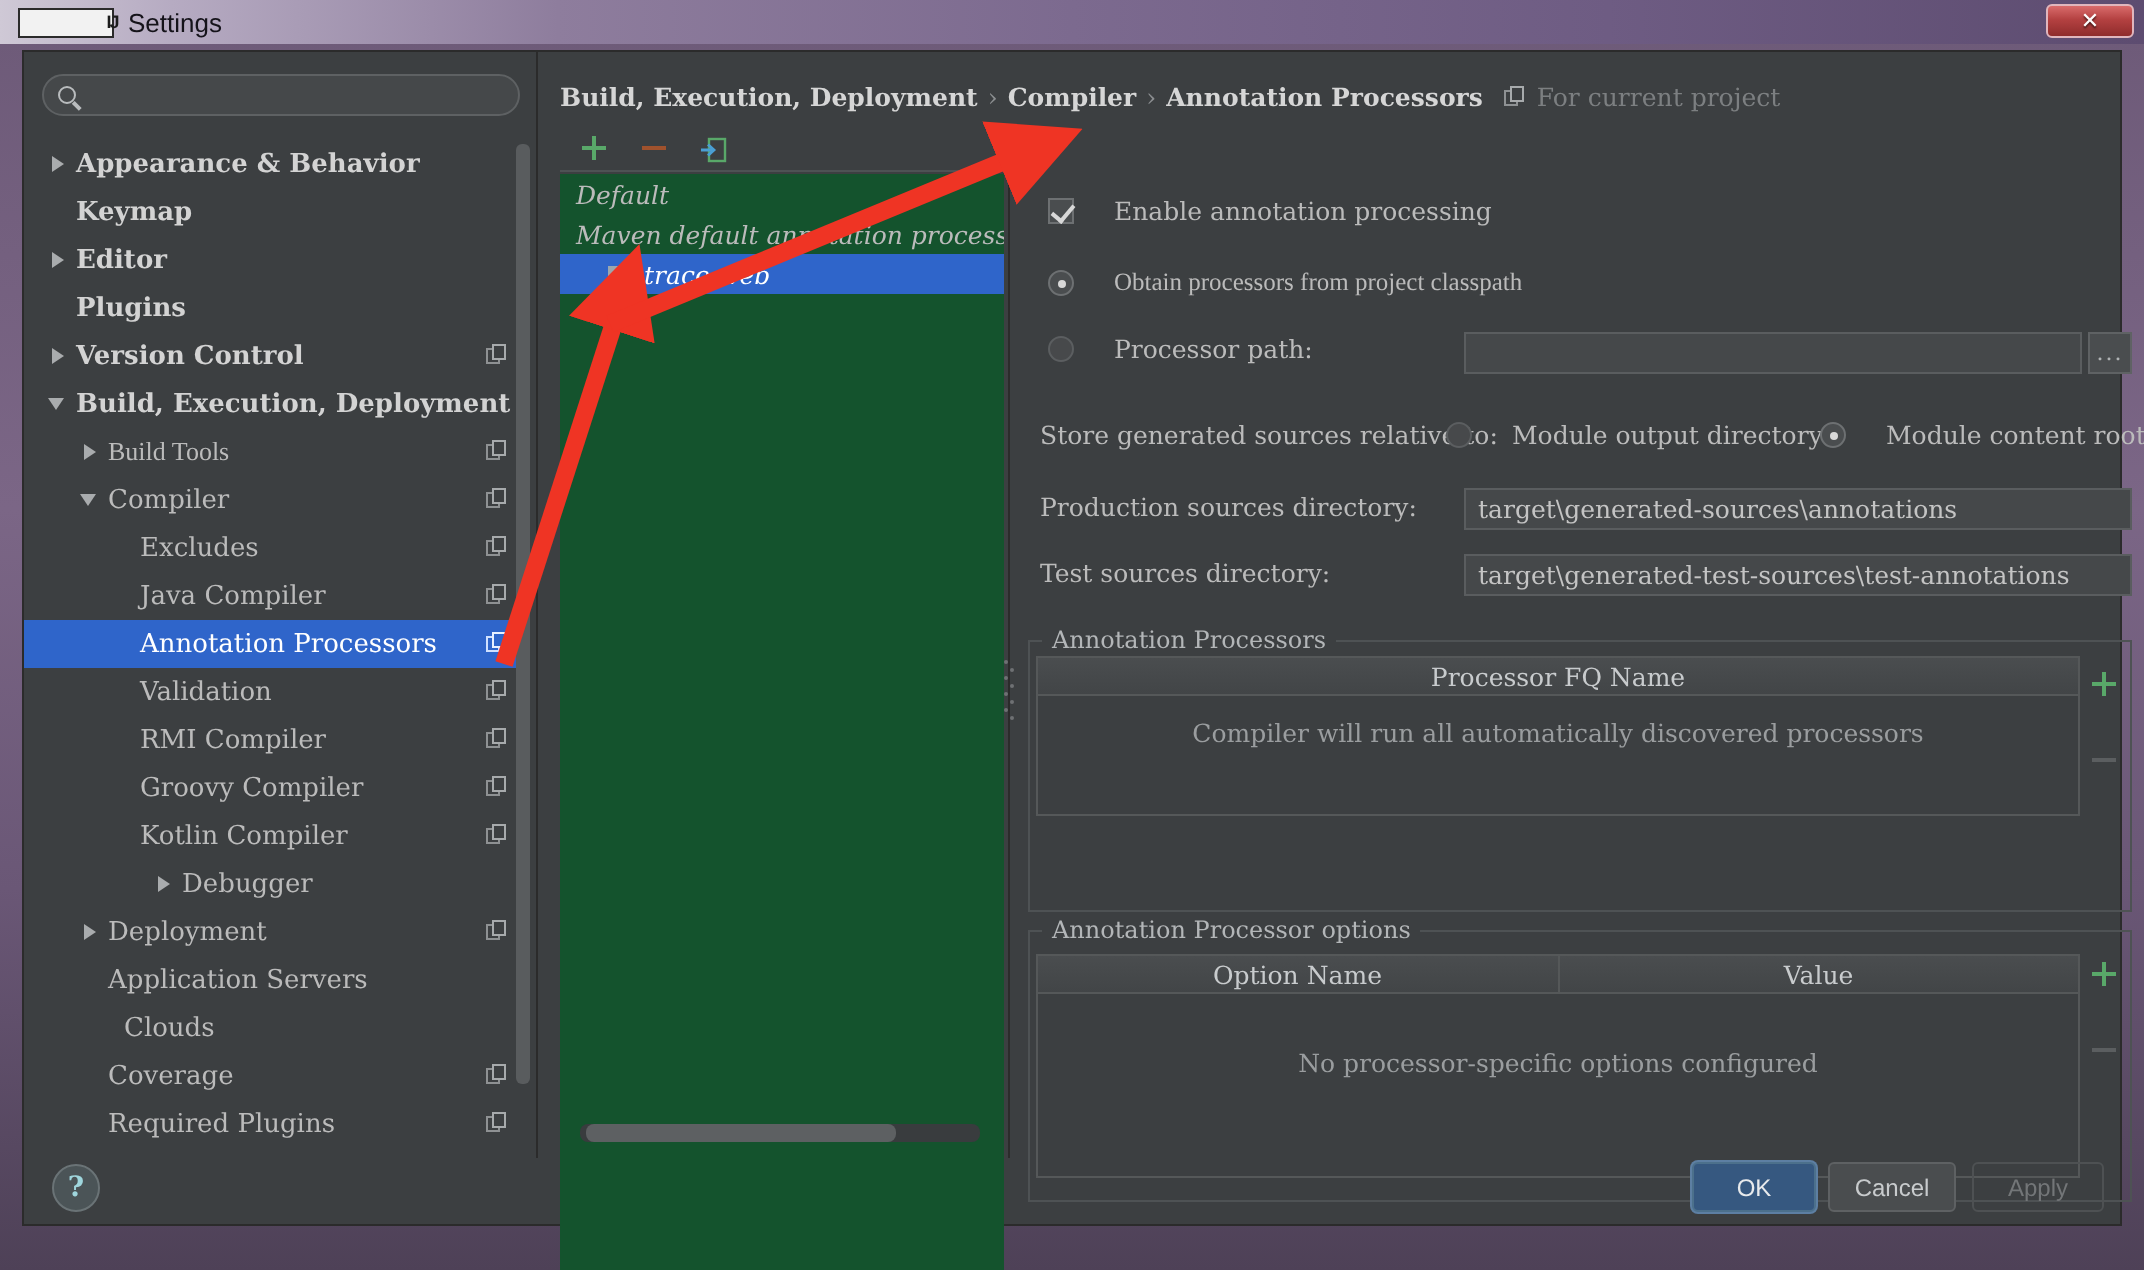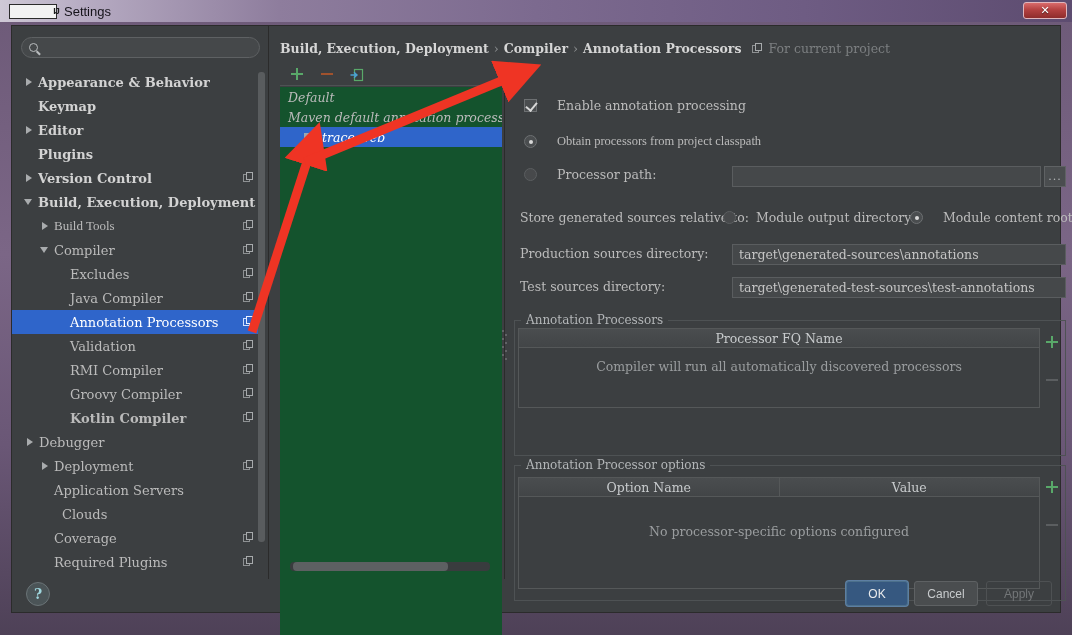--- a/index.html
+++ b/index.html
@@ -397,29 +397,29 @@
             </span>
           </div>
           <div class="tree-row" style="padding-left: 44px;">
             <span class="arrow"></span>
             <span class="tree-label">Groovy Compiler</span>
             <span class="proj-icon">
               <i class="b1"></i>
               <i class="b2"></i>
             </span>
           </div>
-          <div class="tree-row" style="padding-left: 44px; font-weight: bold;">
+          <div class="tree-row" style="padding-left: 44px;">
             <span class="arrow"></span>
             <span class="tree-label">Kotlin Compiler</span>
             <span class="proj-icon">
               <i class="b1"></i>
               <i class="b2"></i>
             </span>
           </div>
-          <div class="tree-row" style="padding-left: 13px;">
+          <div class="tree-row" style="padding-left: 41px; margin-left: 24px;">
             <span class="arrow right"></span>
             <span class="tree-label">Debugger</span>
           </div>
           <div class="tree-row" style="padding-left: 28px;">
             <span class="arrow right"></span>
             <span class="tree-label">Deployment</span>
             <span class="proj-icon">
               <i class="b1"></i>
               <i class="b2"></i>
             </span>

